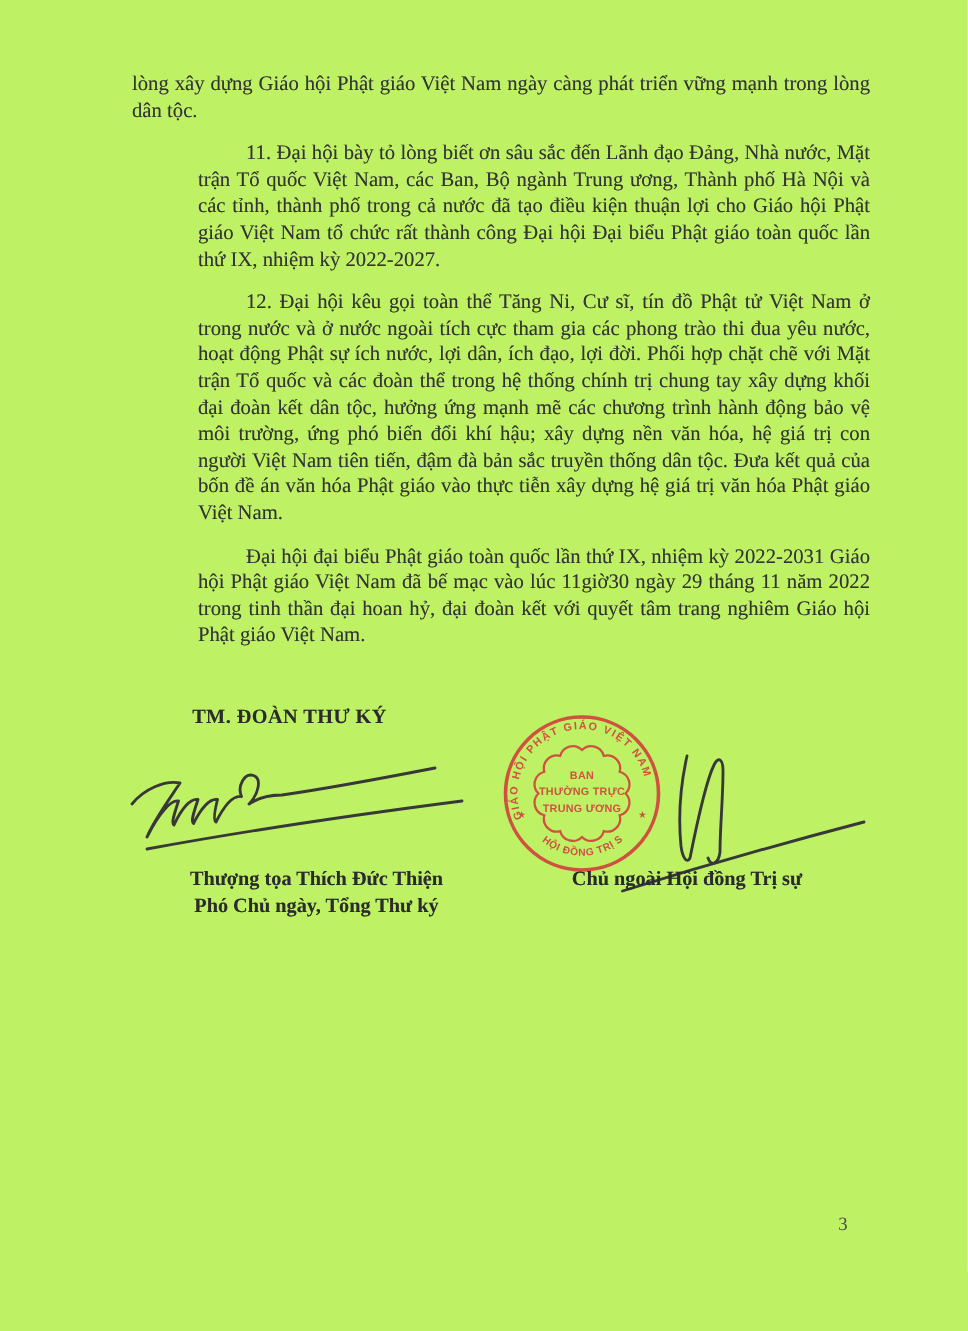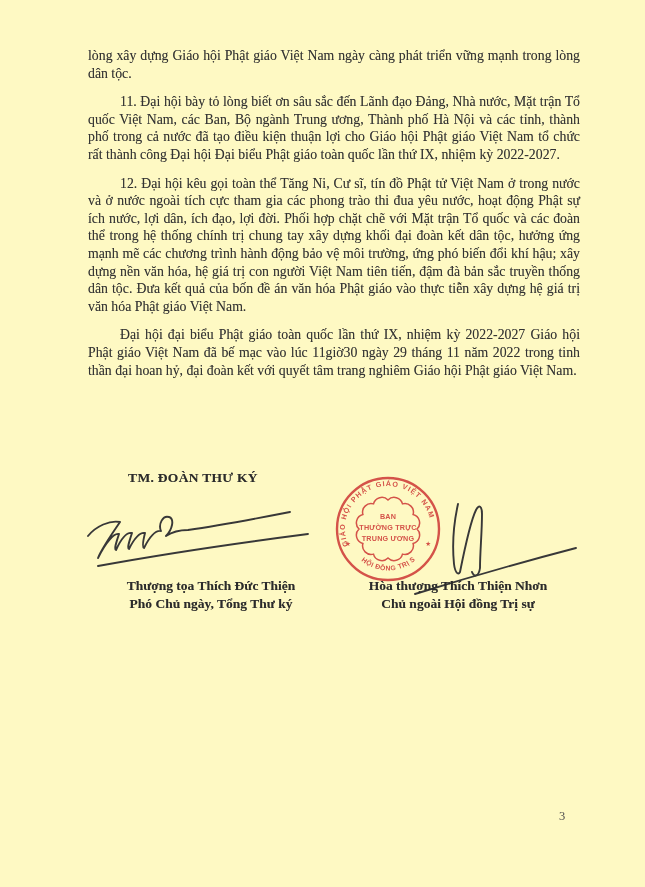--- a/index.html
+++ b/index.html
@@ -1,36 +1,36 @@
 <!DOCTYPE html>
 <html><head>
 <meta charset="utf-8">
 <style>
   html,body{margin:0;padding:0;background:#e8e8e8;}
   .page{
     position:relative;
     width:645px;height:887px;
     margin:0 auto;
-    background:#fef9c3;
+    background:#bef264;
     overflow:hidden;
     font-family:"Liberation Serif","DejaVu Serif",serif;
     color:#2e2e2e;
   }
   .body-text{
     position:absolute;
     left:88px;top:47px;
     width:492px;
     font-size:13.8px;
     line-height:17.6px;
     text-align:justify;
     color:#333;
     text-shadow:0 0 0.4px rgba(40,40,40,.35);
   }
   .body-text p{margin:0 0 11px 0;}
-  .body-text p.indent{text-indent:32px;}
+  .body-text p.indent{text-indent:32px;margin-left:44px;}
   .sig-heading{
     position:absolute;top:470px;width:220px;
     text-align:center;
     font-weight:bold;font-size:13.5px;
     letter-spacing:.3px;color:#2b2b2b;
     text-shadow:0 0 0.4px rgba(40,40,40,.35);
   }
   .sig-heading.left{left:83px;text-align:center;}
   .sig-heading.right{left:364px;}
   .sig-names{
@@ -63,21 +63,21 @@
 </style>
 </head>
 <body>
 
 <div class="page">
 
   <div class="body-text">
     <p>lòng xây dựng Giáo hội Phật giáo Việt Nam ngày càng phát triển vững mạnh trong lòng dân tộc.</p>
     <p class="indent">11. Đại hội bày tỏ lòng biết ơn sâu sắc đến Lãnh đạo Đảng, Nhà nước, Mặt trận Tổ quốc Việt Nam, các Ban, Bộ ngành Trung ương, Thành phố Hà Nội và các tỉnh, thành phố trong cả nước đã tạo điều kiện thuận lợi cho Giáo hội Phật giáo Việt Nam tổ chức rất thành công Đại hội Đại biểu Phật giáo toàn quốc lần thứ IX, nhiệm kỳ 2022-2027.</p>
     <p class="indent">12. Đại hội kêu gọi toàn thể Tăng Ni, Cư sĩ, tín đồ Phật tử Việt Nam ở trong nước và ở nước ngoài tích cực tham gia các phong trào thi đua yêu nước, hoạt động Phật sự ích nước, lợi dân, ích đạo, lợi đời. Phối hợp chặt chẽ với Mặt trận Tổ quốc và các đoàn thể trong hệ thống chính trị chung tay xây dựng khối đại đoàn kết dân tộc, hưởng ứng mạnh mẽ các chương trình hành động bảo vệ môi trường, ứng phó biến đổi khí hậu; xây dựng nền văn hóa, hệ giá trị con người Việt Nam tiên tiến, đậm đà bản sắc truyền thống dân tộc. Đưa kết quả của bốn đề án văn hóa Phật giáo vào thực tiễn xây dựng hệ giá trị văn hóa Phật giáo Việt Nam.</p>
-    <p class="indent">Đại hội đại biểu Phật giáo toàn quốc lần thứ IX, nhiệm kỳ 2022-2027 Giáo hội Phật giáo Việt Nam đã bế mạc vào lúc 11giờ30 ngày 29 tháng 11 năm 2022 trong tinh thần đại hoan hỷ, đại đoàn kết với quyết tâm trang nghiêm Giáo hội Phật giáo Việt Nam.</p>
+    <p class="indent">Đại hội đại biểu Phật giáo toàn quốc lần thứ IX, nhiệm kỳ 2022-2031 Giáo hội Phật giáo Việt Nam đã bế mạc vào lúc 11giờ30 ngày 29 tháng 11 năm 2022 trong tinh thần đại hoan hỷ, đại đoàn kết với quyết tâm trang nghiêm Giáo hội Phật giáo Việt Nam.</p>
   </div>
 
   <div class="sig-heading left">TM. ĐOÀN THƯ KÝ</div>
 
   <svg class="seal" viewBox="0 0 108 108">
     <circle class="ring" cx="54" cy="54" r="51" fill="none" stroke="#d1453f"></circle>
     <path class="petals" stroke="#d1453f" d="M83 54 A8.6 8.6 0 0 1 79.1 68.5 A8.6 8.6 0 0 1 68.5 79.1 A8.6 8.6 0 0 1 54 83 A8.6 8.6 0 0 1 39.5 79.1 A8.6 8.6 0 0 1 28.9 68.5 A8.6 8.6 0 0 1 25 54 A8.6 8.6 0 0 1 28.9 39.5 A8.6 8.6 0 0 1 39.5 28.9 A8.6 8.6 0 0 1 54 25 A8.6 8.6 0 0 1 68.5 28.9 A8.6 8.6 0 0 1 79.1 39.5 A8.6 8.6 0 0 1 83 54 Z"></path>
     <defs>
       <path id="arcTop" d="M16 74.2 A43 43 0 1 1 92 74.2" fill="none"></path>
       <path id="arcBottom" d="M25.7 84.3 A41.5 41.5 0 0 0 82.3 84.3" fill="none"></path>
@@ -103,19 +103,18 @@
   <svg class="sig-svg right" width="195" height="118" viewBox="0 0 195 118">
     <path d="M68 12 C64 30 62 52 64 72 C65 80 68 84 70 80 C74 60 80 30 86 18 C89 12 92 14 92 22 C92 40 90 60 90 76 C89 84 84 86 82 80"></path>
     <path d="M25 102 C70 88 140 68 186 56"></path>
   </svg>
 
   <div class="sig-names left">
     <div>Thượng tọa Thích Đức Thiện</div>
     <div>Phó Chủ ngày, Tổng Thư ký</div>
   </div>
   <div class="sig-names right">
-    <div>Hòa thượng Thích Thiện Nhơn</div>
     <div>Chủ ngoài Hội đồng Trị sự</div>
   </div>
 
   <div class="page-number">3</div>
 
 </div>
 
 </body></html>

